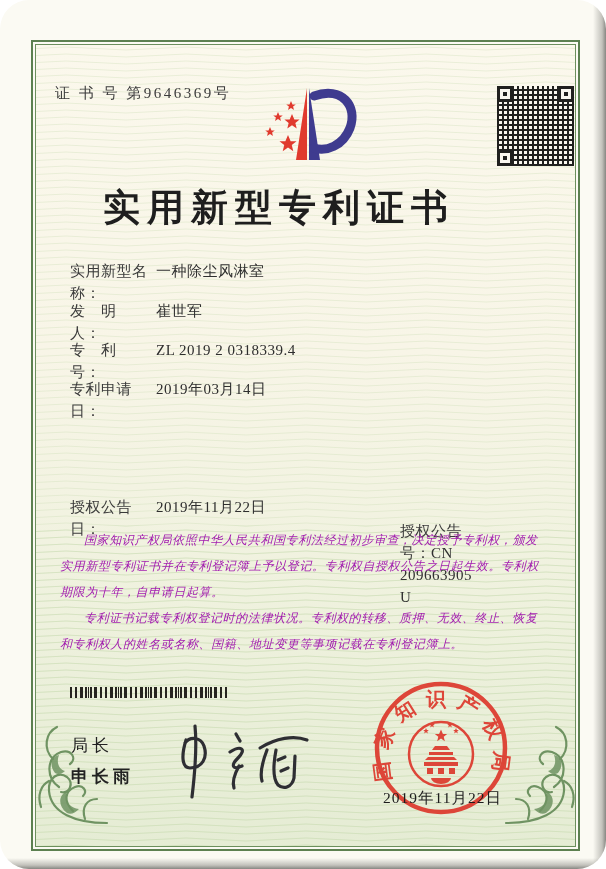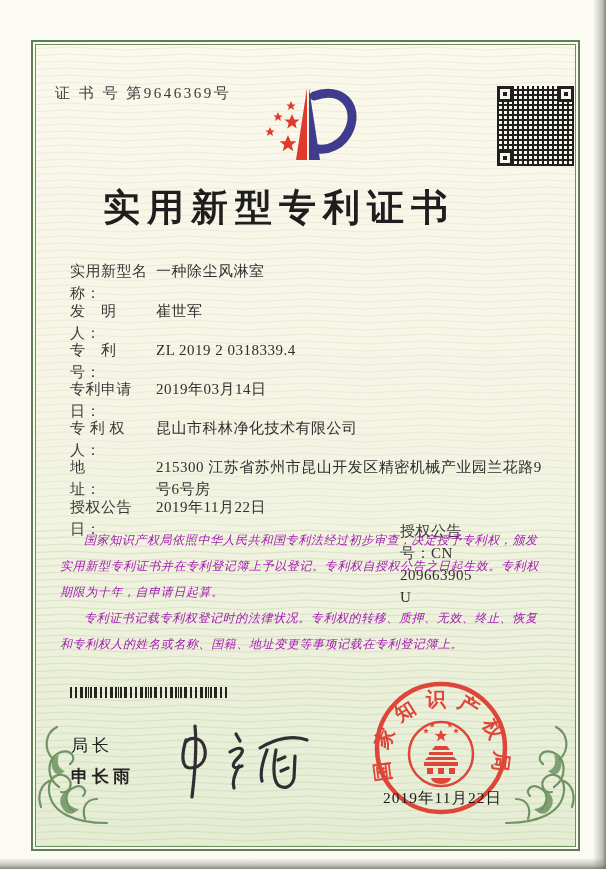--- a/index.html
+++ b/index.html
@@ -1,17 +1,17 @@
 <!DOCTYPE html>
 <html><head>
 <meta charset="utf-8">
 <style>
   html,body{margin:0;padding:0;background:#ffffff;}
   .photo{position:relative;width:606px;height:869px;background:#fbfaf3;overflow:hidden;
-         font-family:"Liberation Serif","DejaVu Serif",serif;color:#303030;}
+         font-family:"Liberation Serif","DejaVu Serif",serif;color:#303030;border-radius:29px;}
   
   .frame{position:absolute;left:31px;top:40px;width:549px;height:811px;
          border:2.5px solid #5c8050;box-sizing:border-box;}
   .frame-inner{position:absolute;left:2px;top:2px;right:2px;bottom:2px;
          border:1px solid #6b8f5c;
          background:linear-gradient(180deg,#fbf8ec 0%,#f8f5e7 38%,#eef1dd 72%,#e5ecd4 100%);}
   .waves{position:absolute;left:0;top:0;width:100%;height:100%;}
   .content{position:absolute;left:0;top:0;width:606px;height:869px;}
   .cert-no{position:absolute;left:55px;top:84px;font-size:15px;letter-spacing:2.5px;color:#3b3b3b;}
   .logo{position:absolute;left:250px;top:80px;}
@@ -104,26 +104,20 @@
     </div>
     <div class="row" style="top:300px">
       <span class="lab">发　明　人：</span><span class="val">崔世军</span>
     </div>
     <div class="row" style="top:339px">
       <span class="lab">专　利　号：</span><span class="val">ZL 2019 2 0318339.4</span>
     </div>
     <div class="row" style="top:378px">
       <span class="lab">专利申请日：</span><span class="val">2019年03月14日</span>
     </div>
-    <div class="row" style="top:417px">
-      <span class="lab">专 利 权 人：</span><span class="val">昆山市科林净化技术有限公司</span>
-    </div>
-    <div class="row" style="top:456px">
-      <span class="lab">地　　　址：</span><span class="val">215300 江苏省苏州市昆山开发区精密机械产业园兰花路9号6号房</span>
-    </div>
     <div class="row" style="top:496px">
       <span class="lab">授权公告日：</span><span class="val" style="width:160px">2019年11月22日</span>
       <span class="grant2"><span class="lab2">授权公告号：</span><span>CN 209663905 U</span></span>
     </div>
 
     <div class="paras">
       <p>国家知识产权局依照中华人民共和国专利法经过初步审查，决定授予专利权，颁发实用新型专利证书并在专利登记簿上予以登记。专利权自授权公告之日起生效。专利权期限为十年，自申请日起算。</p>
       <p>专利证书记载专利权登记时的法律状况。专利权的转移、质押、无效、终止、恢复和专利权人的姓名或名称、国籍、地址变更等事项记载在专利登记簿上。</p>
     </div>
 

